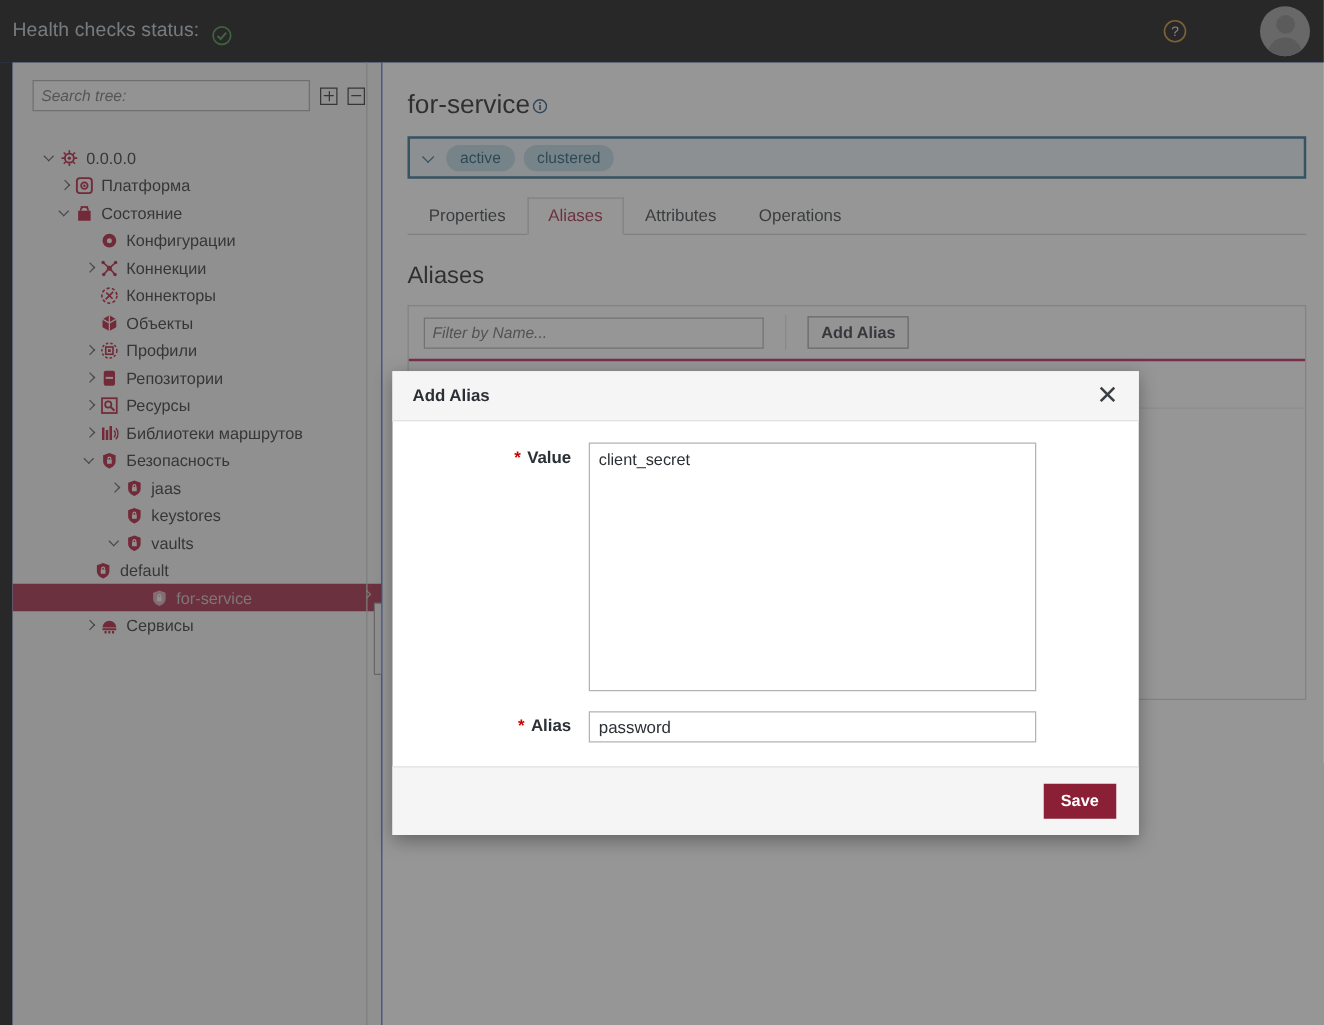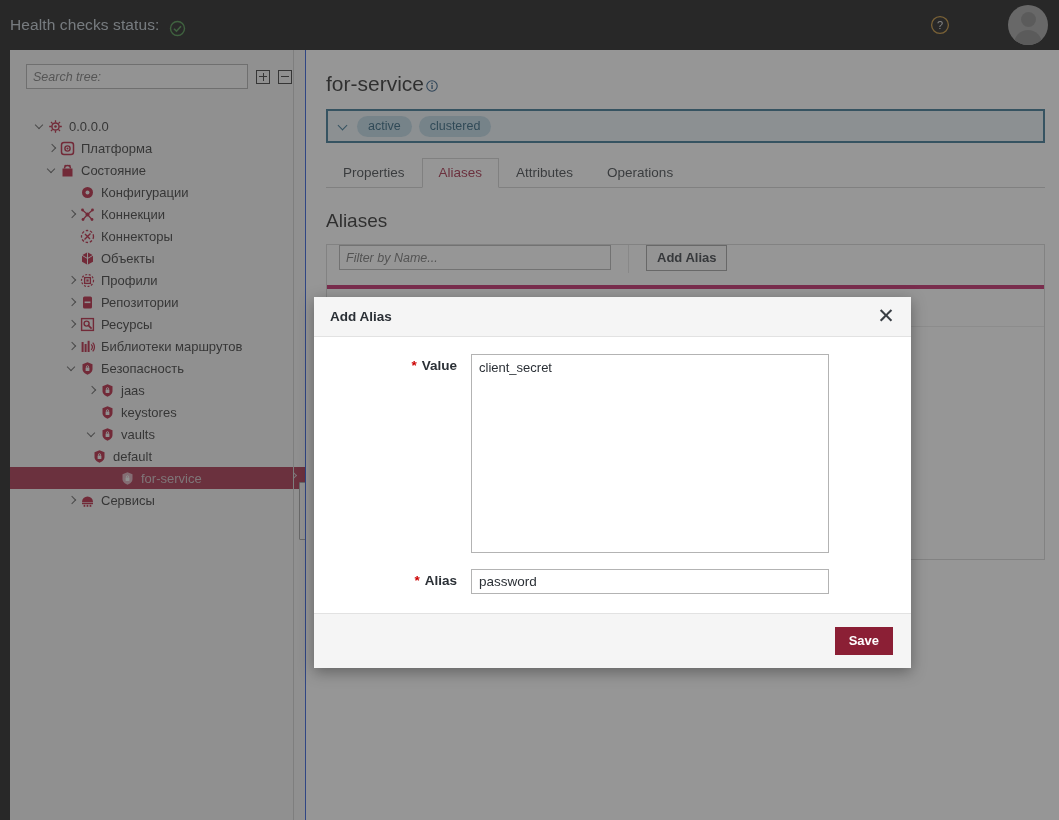--- a/index.html
+++ b/index.html
@@ -154,22 +154,22 @@
   }
 
   .section-title {
     font-size: 19px; color: #1b1b1b; font-weight: normal; margin: 22px 0 12px 0;
   }
 
   .panel {
     border: 1px solid #d2d2d2; width: 719px; background: #ffffff;
   }
   .panel-toolbar {
-    display: flex; align-items: flex-start; height: 44px; padding: 0 12px;
-    border-bottom: 4px solid #be185d;
+    display: flex; align-items: center; height: 44px; padding: 0 12px;
+    border-bottom: 2px solid #be185d;
   }
   .filter-input {
     width: 272px; height: 25px; border: 1px solid #b0b0b0;
     font-family: "Liberation Sans", sans-serif; font-size: 12.5px;
     font-style: italic; color: #666; padding: 0 6px; background: #fff; outline: none;
   }
   .filter-input::placeholder { color: #6c6c6c; font-style: italic; }
   .toolbar-sep {
     width: 1px; height: 28px; background: #e0e0e0; margin: 0 17px;
   }
@@ -399,21 +399,21 @@
         </div>
         <div class="tree-item" style="padding-left: 76px;">
           <span class="caret down"></span>
           <span class="ico"><svg width="15" height="15" viewBox="0 0 15 15">
               <path d="M7.5 1.3l5 1.9v4.6c0 3.3-2.4 5-5 5.9-2.6-.9-5-2.6-5-5.9V3.2z" fill="#b01030"></path>
               <rect x="5.6" y="6.6" width="3.8" height="3.4" rx="0.5" fill="#f2f2f2"></rect>
               <path d="M6.4 6.6V5.8a1.1 1.1 0 0 1 2.2 0v.8" fill="none" stroke="#f2f2f2" stroke-width="1"></path>
             </svg></span>
           <span class="label">vaults</span>
         </div>
-        <div class="tree-item" style="padding-left: 68px;">
+        <div class="tree-item" style="padding-left: 51px;">
           <span class="caret"></span>
           <span class="ico"><svg width="15" height="15" viewBox="0 0 15 15">
               <path d="M7.5 1.3l5 1.9v4.6c0 3.3-2.4 5-5 5.9-2.6-.9-5-2.6-5-5.9V3.2z" fill="#b01030"></path>
               <rect x="5.6" y="6.6" width="3.8" height="3.4" rx="0.5" fill="#f2f2f2"></rect>
               <path d="M6.4 6.6V5.8a1.1 1.1 0 0 1 2.2 0v.8" fill="none" stroke="#f2f2f2" stroke-width="1"></path>
             </svg></span>
           <span class="label">default</span>
         </div>
         <div class="tree-item selected" style="padding-left: 96px;">
           <span class="caret"></span>

